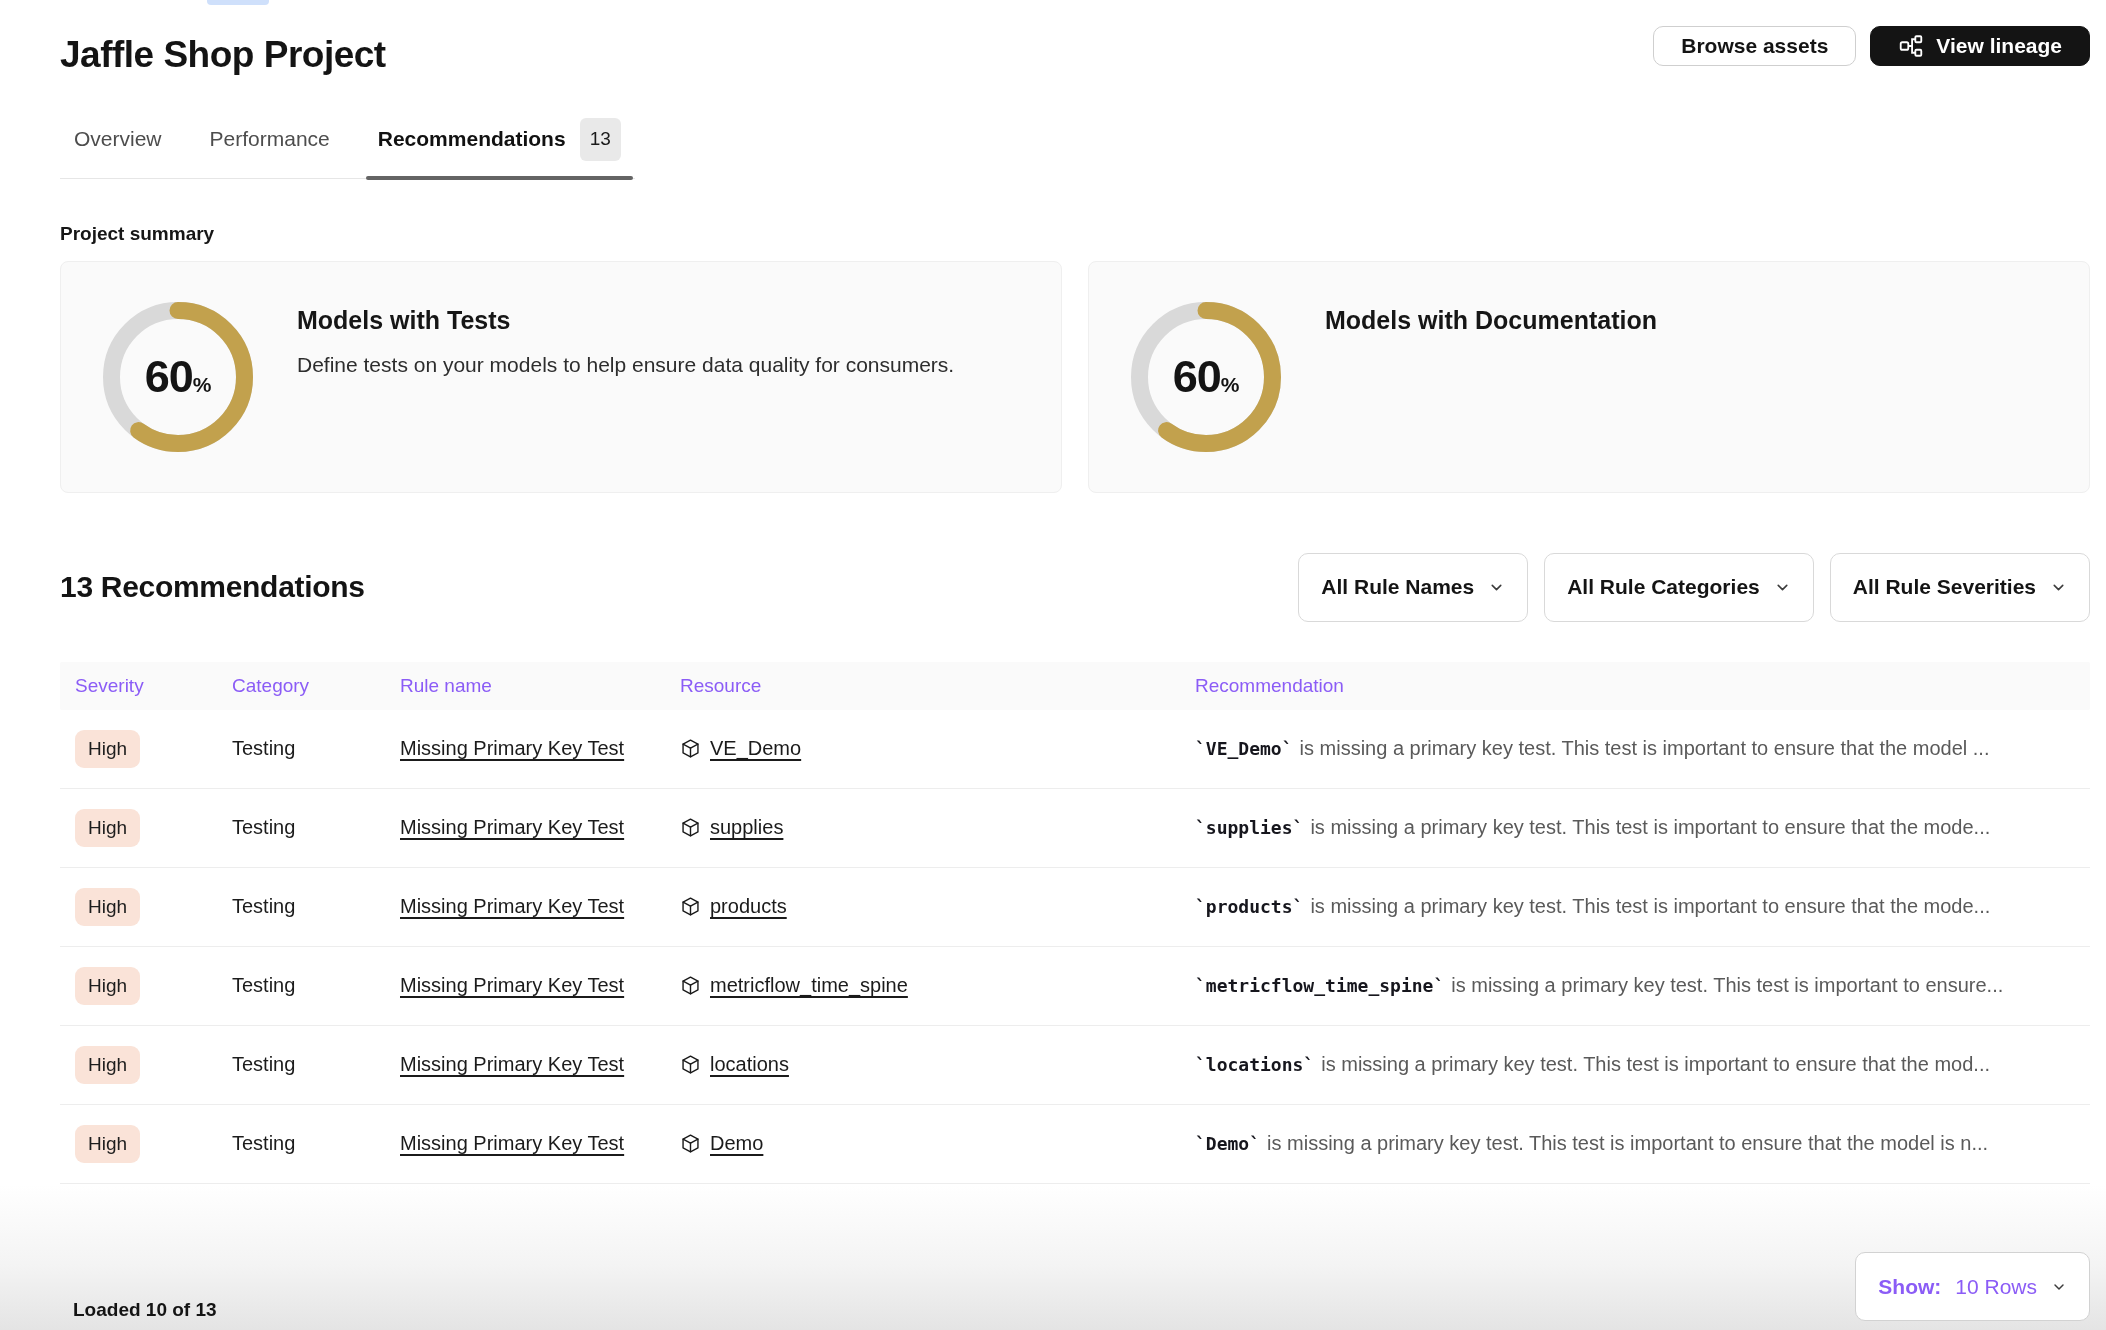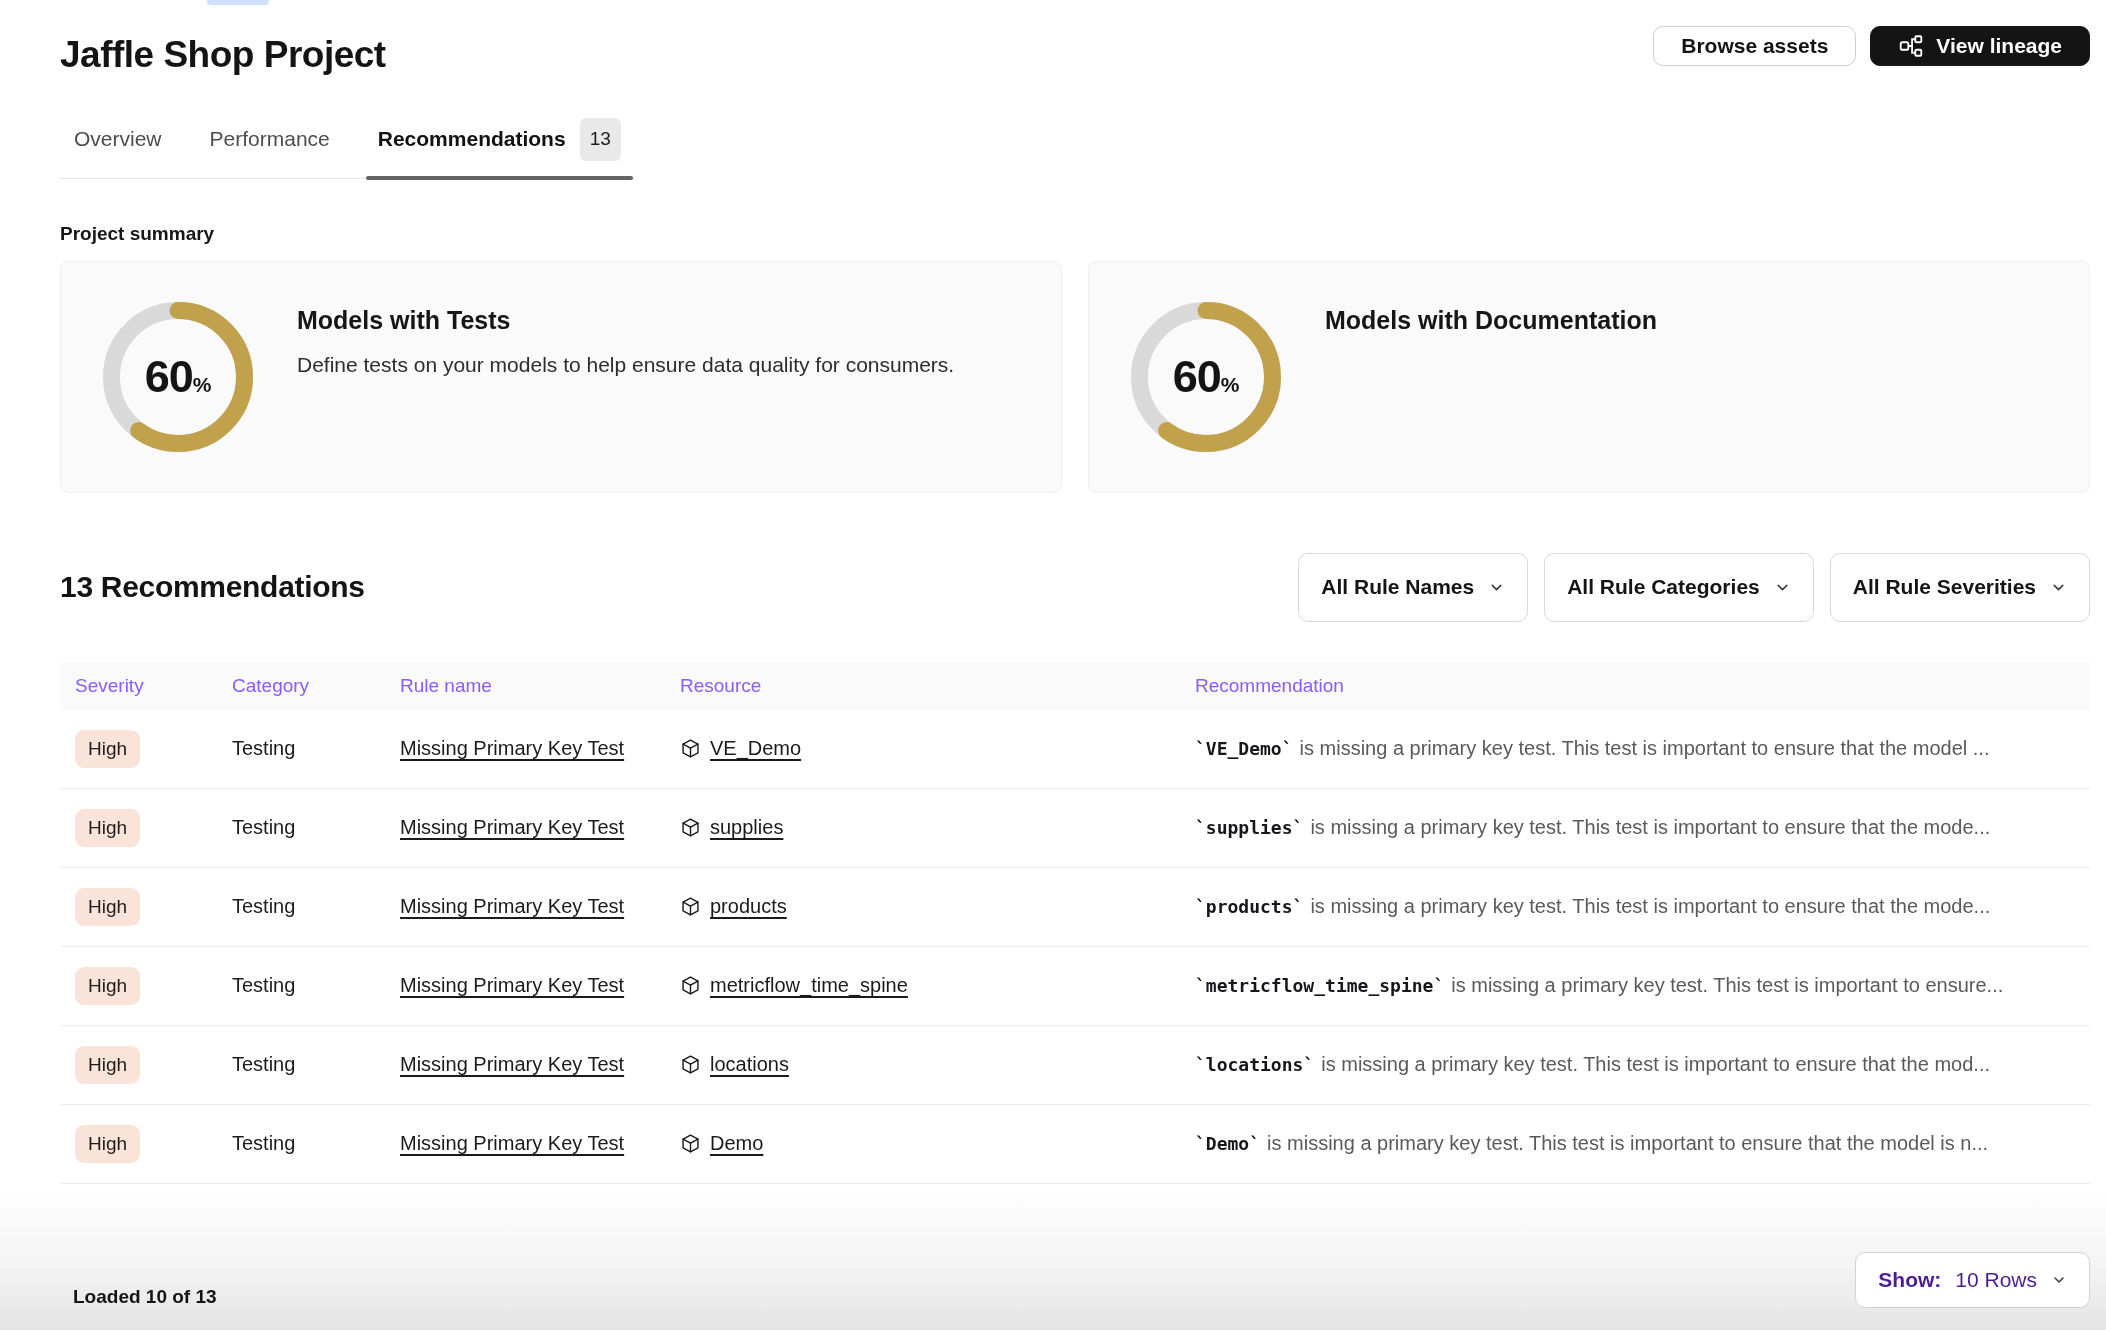--- a/index.html
+++ b/index.html
@@ -130,23 +130,23 @@
 
   
   .table-footer {
     position: absolute; left: 73px; right: 16px; top: 1252px;
     display: flex; align-items: flex-end; justify-content: space-between;
     z-index: 3;
   }
   .loaded-text { font-size: 19px; font-weight: 700; color: #141414; }
   .show-btn {
     display: inline-flex; align-items: center; gap: 14px;
-    height: 56px; padding: 0 22px; border-radius: 10px;
+    height: 69px; padding: 0 22px; border-radius: 10px;
     background: #ffffff; border: 1px solid #d2d2d2;
-    font-size: 21px; color: #4c1d95; cursor: pointer;
+    font-size: 21px; color: #8b5cf6; cursor: pointer;
     font-family: "Liberation Sans", sans-serif;
   }
   .show-label { font-weight: 600; }
 
   .bottom-fade {
     position: absolute; left: 0; right: 0; bottom: 0; height: 145px; z-index: 2;
     background: linear-gradient(180deg, rgba(255,255,255,0) 0%, rgba(240,240,240,0.75) 55%, #e4e4e4 100%);
     pointer-events: none;
   }
 </style>

